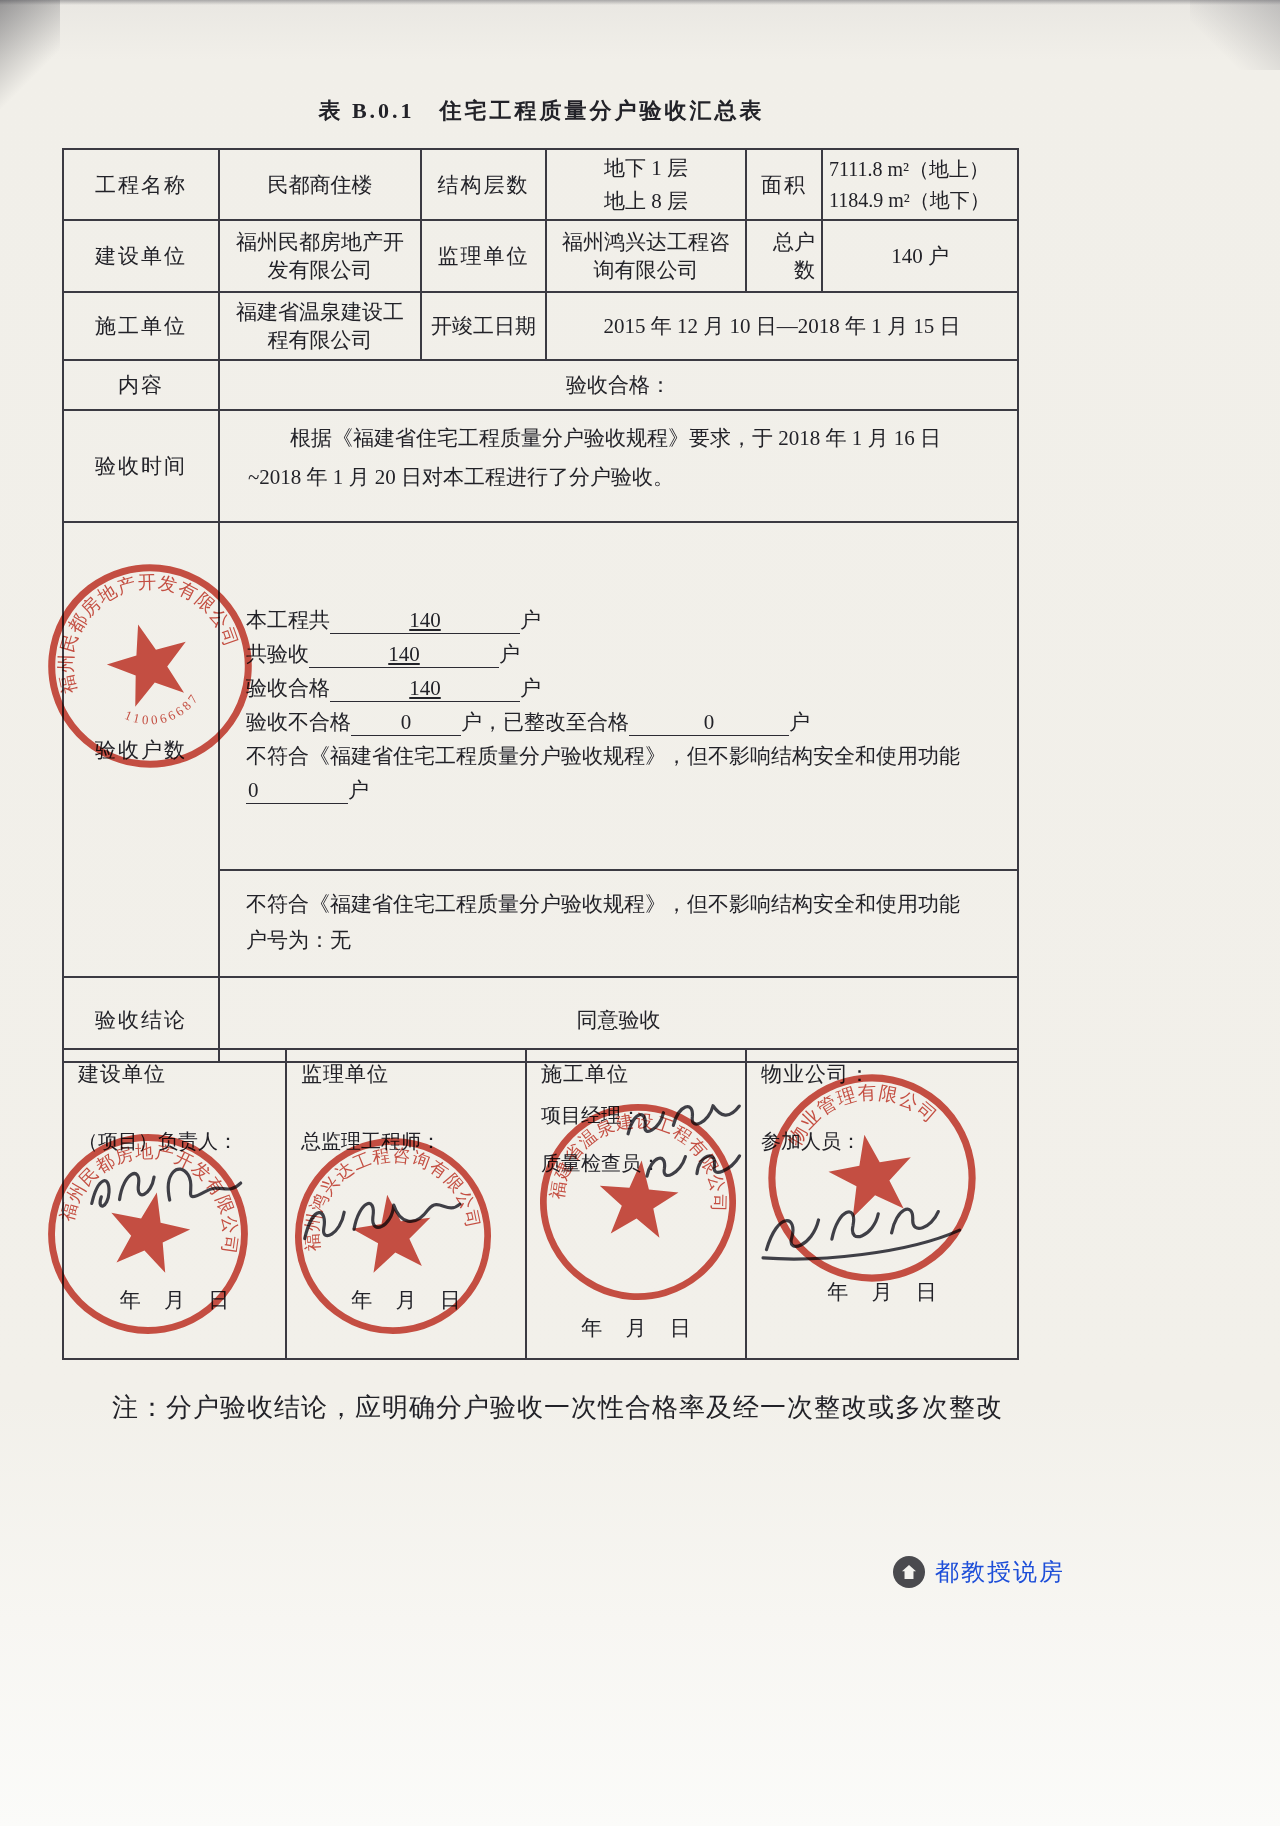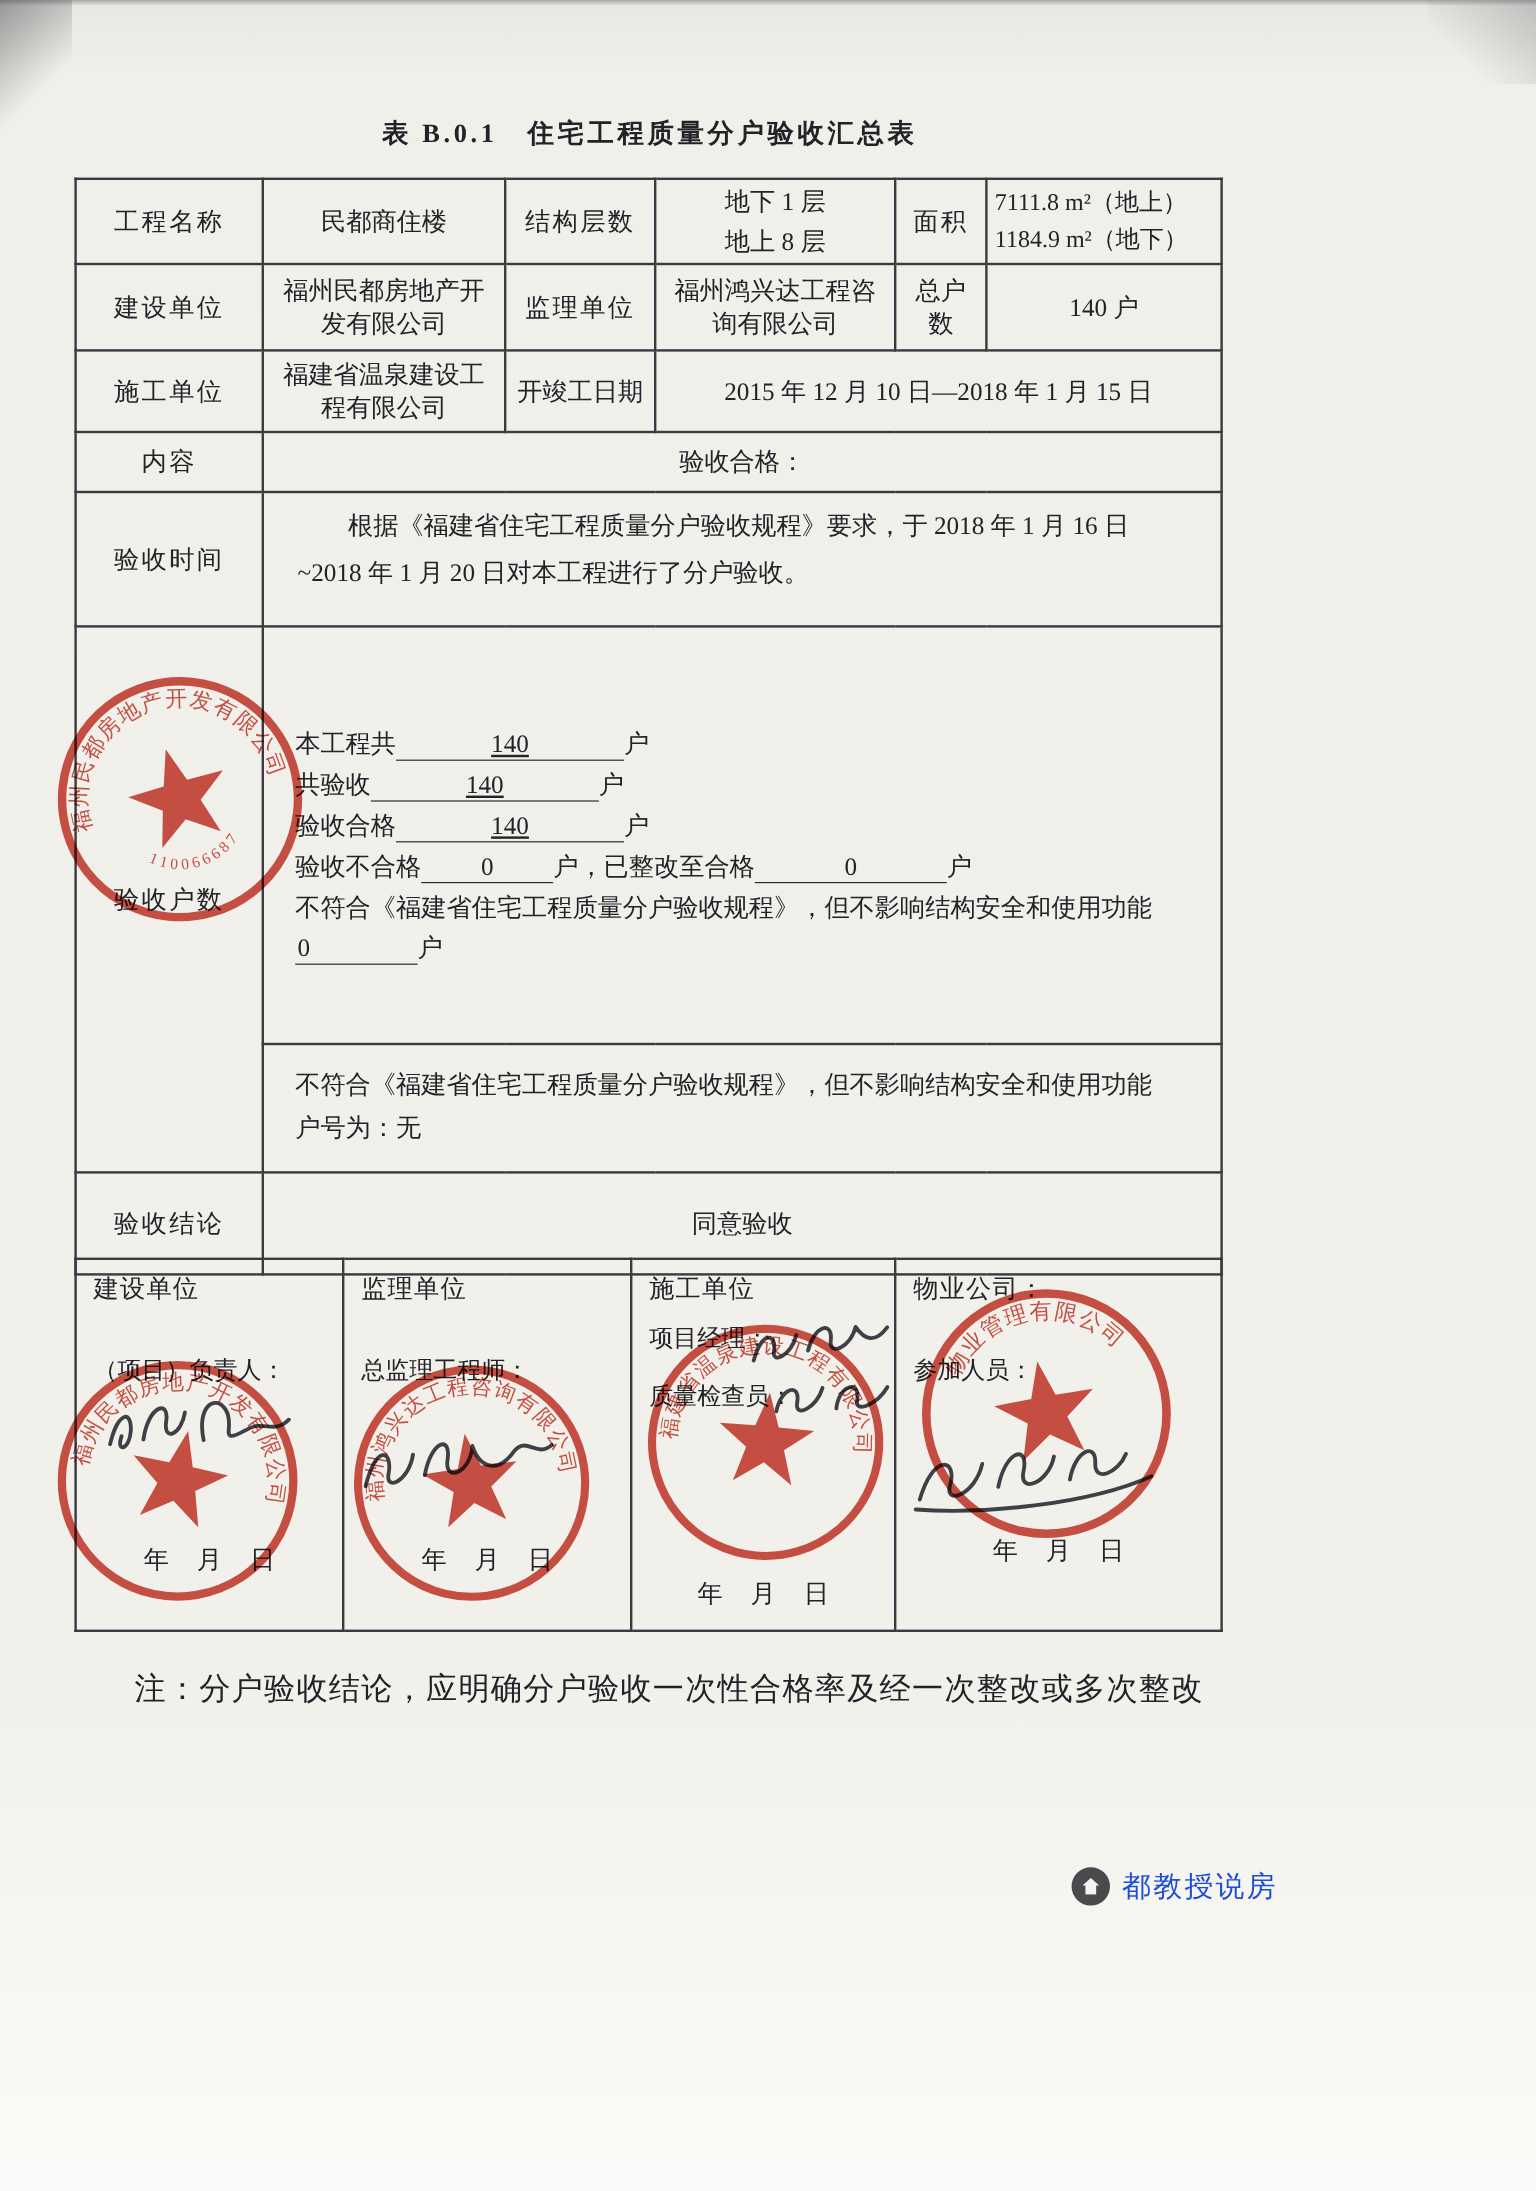--- a/index.html
+++ b/index.html
@@ -101,21 +101,21 @@
       <td class="ctr area-cell">
         <div>7111.8 m²（地上）</div>
         <div>1184.9 m²（地下）</div>
       </td>
     </tr>
     <tr style="height:72px">
       <td class="lbl">建设单位</td>
       <td class="ctr">福州民都房地产开发有限公司</td>
       <td class="lbl">监理单位</td>
       <td class="ctr">福州鸿兴达工程咨询有限公司</td>
-      <td class="lbl" style="letter-spacing:0;">总户数</td>
+      <td class="lbl" style="letter-spacing:0;text-align:right;">总户数</td>
       <td class="ctr">140 户</td>
     </tr>
     <tr style="height:68px">
       <td class="lbl">施工单位</td>
       <td class="ctr">福建省温泉建设工程有限公司</td>
       <td class="lbl" style="letter-spacing:0;">开竣工日期</td>
       <td class="ctr" colspan="3">2015 年 12 月 10 日—2018 年 1 月 15 日</td>
     </tr>
     <tr style="height:50px">
       <td class="lbl">内容</td>

